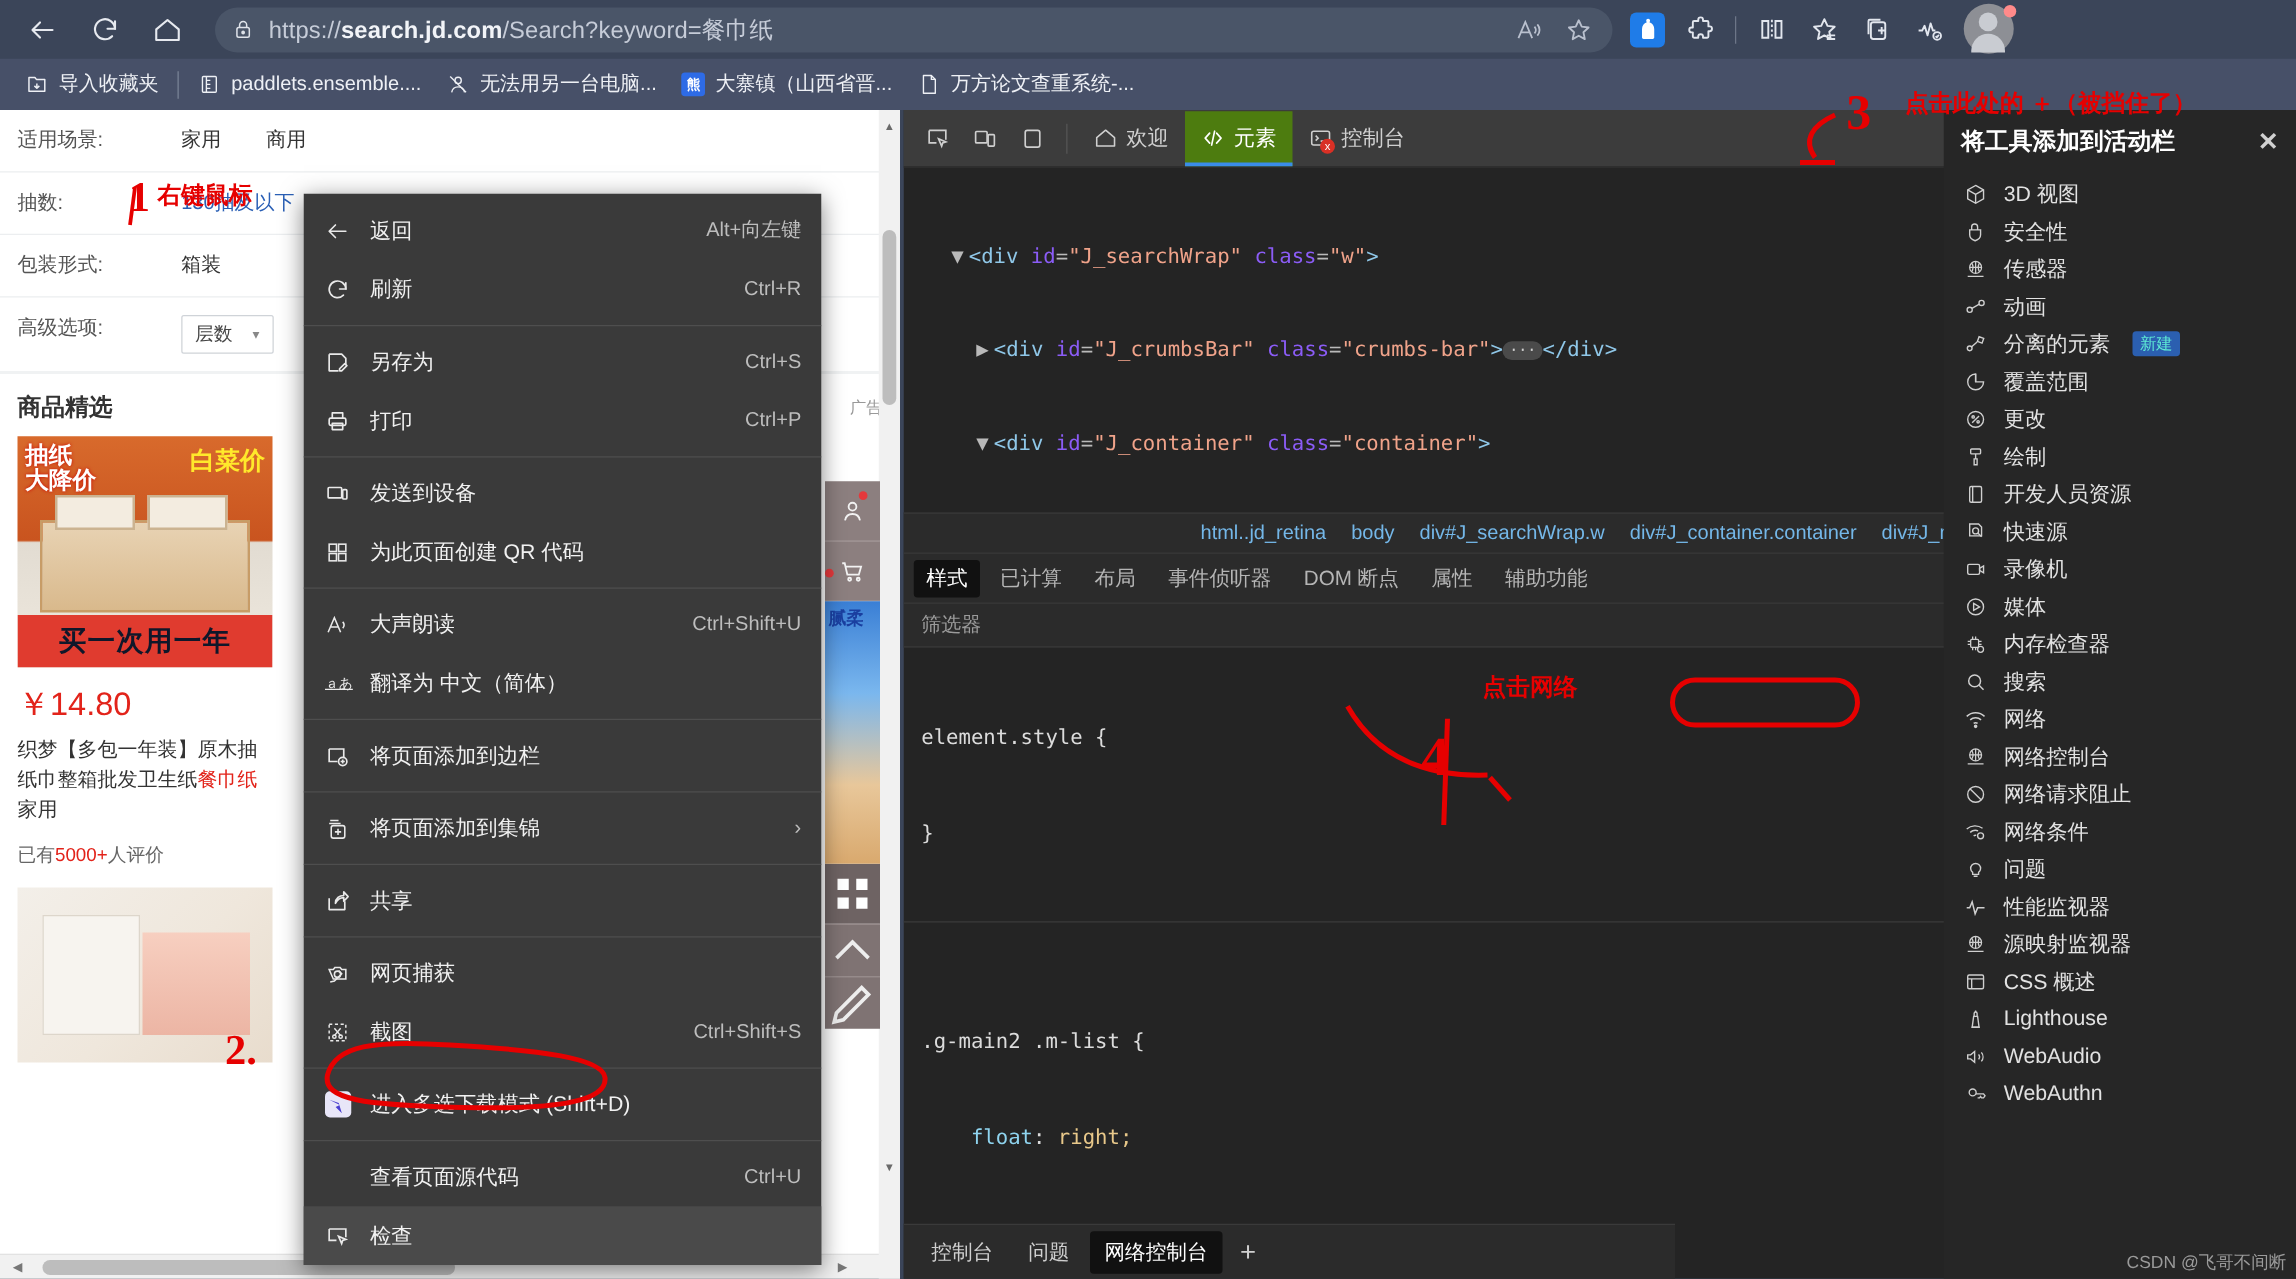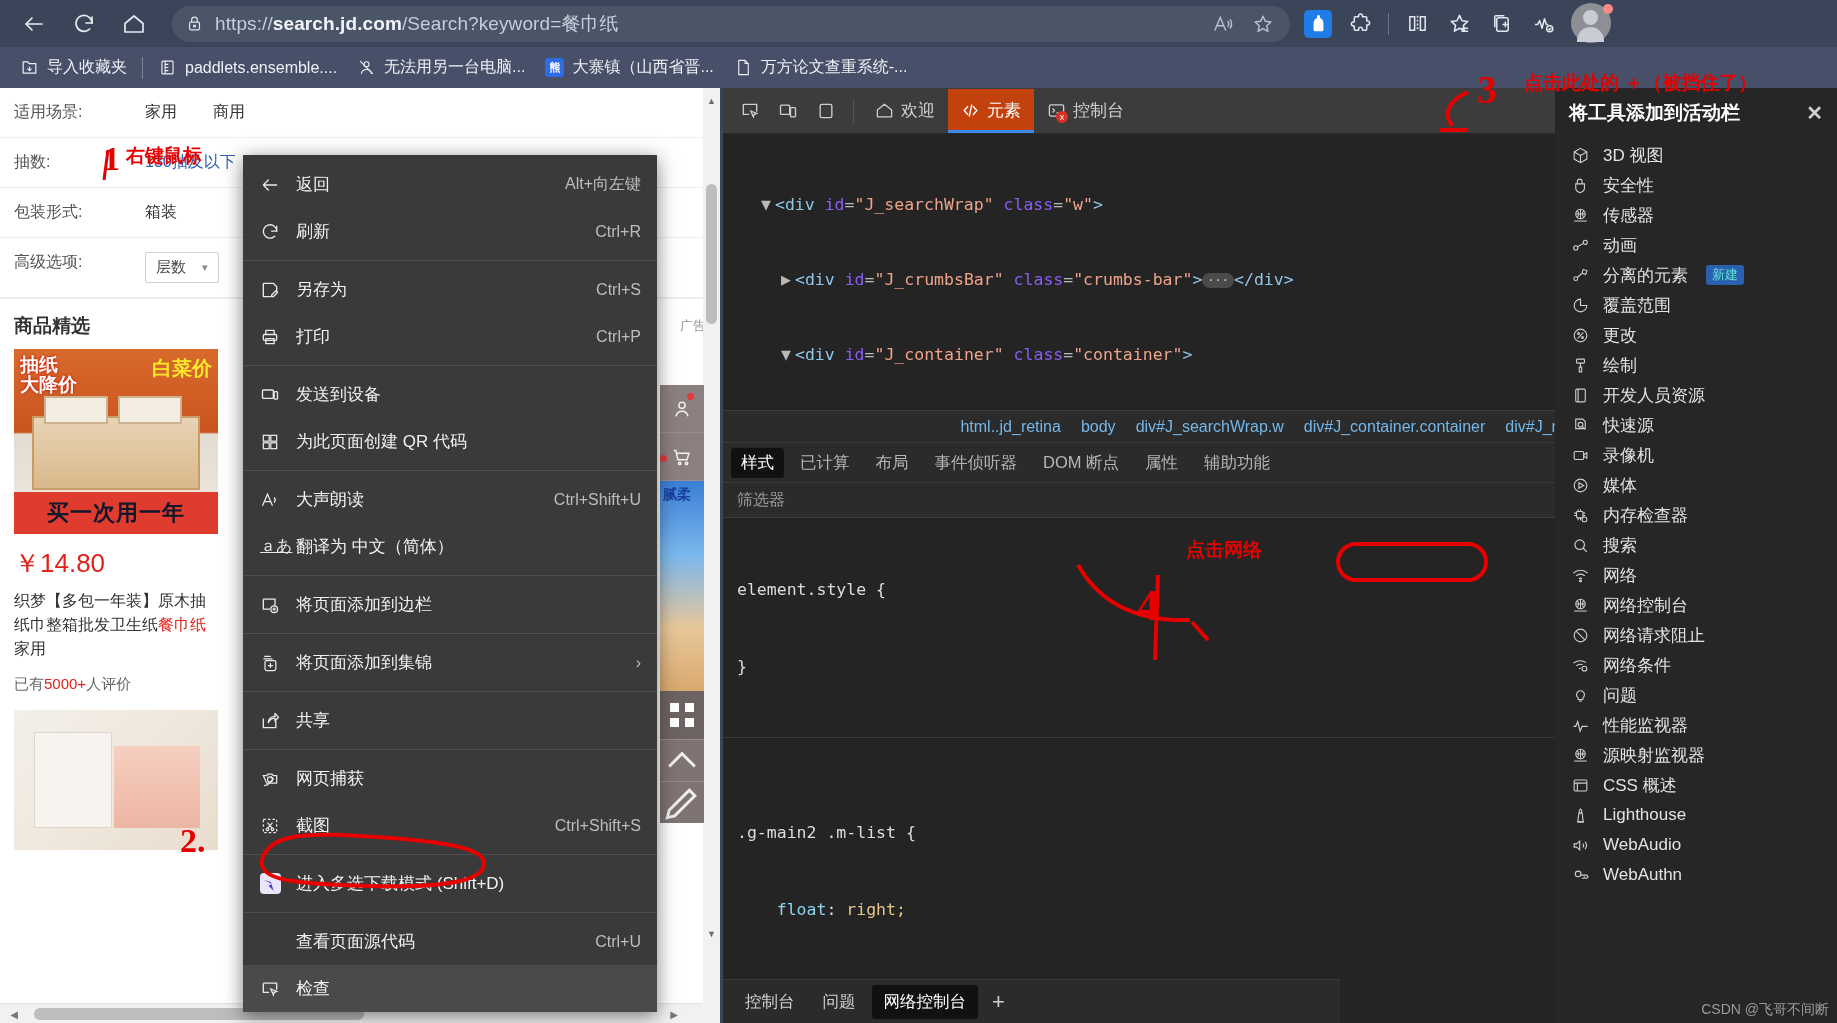--- a/index.html
+++ b/index.html
@@ -244,21 +244,21 @@
   }
   .dt-iconbtn { width: 38px; height: 38px; display:flex;align-items:center;justify-content:center;color:#cfcfcf;}
   .dt-iconbtn svg { width: 20px; height: 20px; }
   .dt-vsep { width:1px; height:24px; background:#555; margin: 0 8px; }
   .dt-tab {
     display:flex; align-items:center; gap:7px; padding: 0 13px; height: 44px;
     font-family: "Liberation Sans", sans-serif; font-size: 17px; color:#cfcfcf;
     position: relative;
   }
   .dt-tab svg { width:19px; height:19px; }
-  .dt-tab.active { background: #c2410c; color: #ffffff; }
+  .dt-tab.active { background: #4d7c0f; color: #ffffff; }
   .dt-tab.active:after {
     content:""; position:absolute; bottom:0; left:0; right:0; height:3px; background:#3a8ce8;
   }
   .dt-err-dot {
     position:absolute; width:12px;height:12px;border-radius:50%;background:#d93025;
     color:#fff;font-size:9px;display:flex;align-items:center;justify-content:center;
     left: 22px; bottom: 10px; font-family:"Liberation Sans",sans-serif;
   }
   .dt-right-icons { margin-left: auto; display:flex; align-items:center; padding-right: 4px;}
 
@@ -789,21 +789,21 @@
       <span class="ico">
           <svg viewBox="0 0 24 24" fill="none" stroke="currentColor" stroke-width="1.5">
             <path d="M3 19 9 5l6 14M5.2 14h7.6"></path>
             <path d="M17 9a4.5 4.5 0 0 1 0 6"></path>
           </svg>
         </span>
       <span class="lbl">大声朗读</span>
       <span class="acc">Ctrl+Shift+U</span>
     </div>
     <div class="ctxitem">
-      <span class="ico" style="font-size:16px;font-family:'DejaVu Sans',sans-serif;text-decoration:underline;">ａあ</span>
+      <span class="ico" style="font-size:11px;font-family:'DejaVu Sans',sans-serif;text-decoration:underline;">ａあ</span>
       <span class="lbl">翻译为 中文（简体）</span>
       <span class="acc"></span>
     </div>
     <div class="ctxsep"></div>
     <div class="ctxitem">
       <span class="ico">
           <svg viewBox="0 0 24 24" fill="none" stroke="currentColor" stroke-width="1.6">
             <path d="M4 5h14v8"></path>
             <path d="M4 5v12h8"></path>
             <circle cx="17" cy="17" r="4"></circle>

